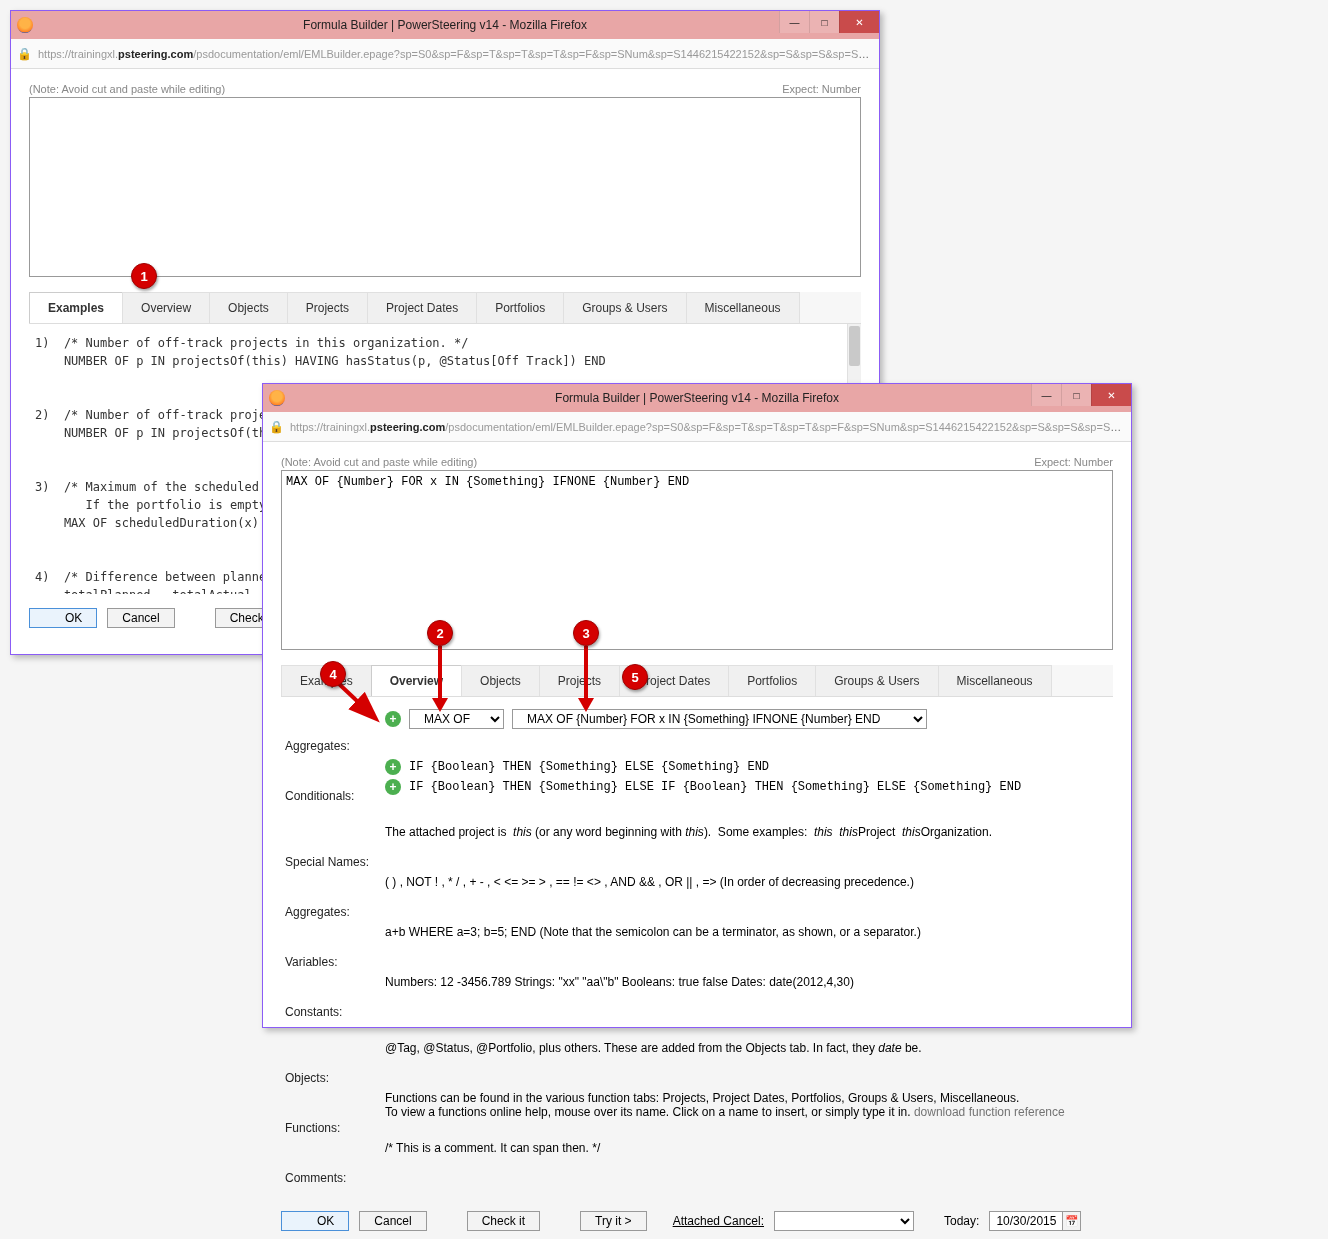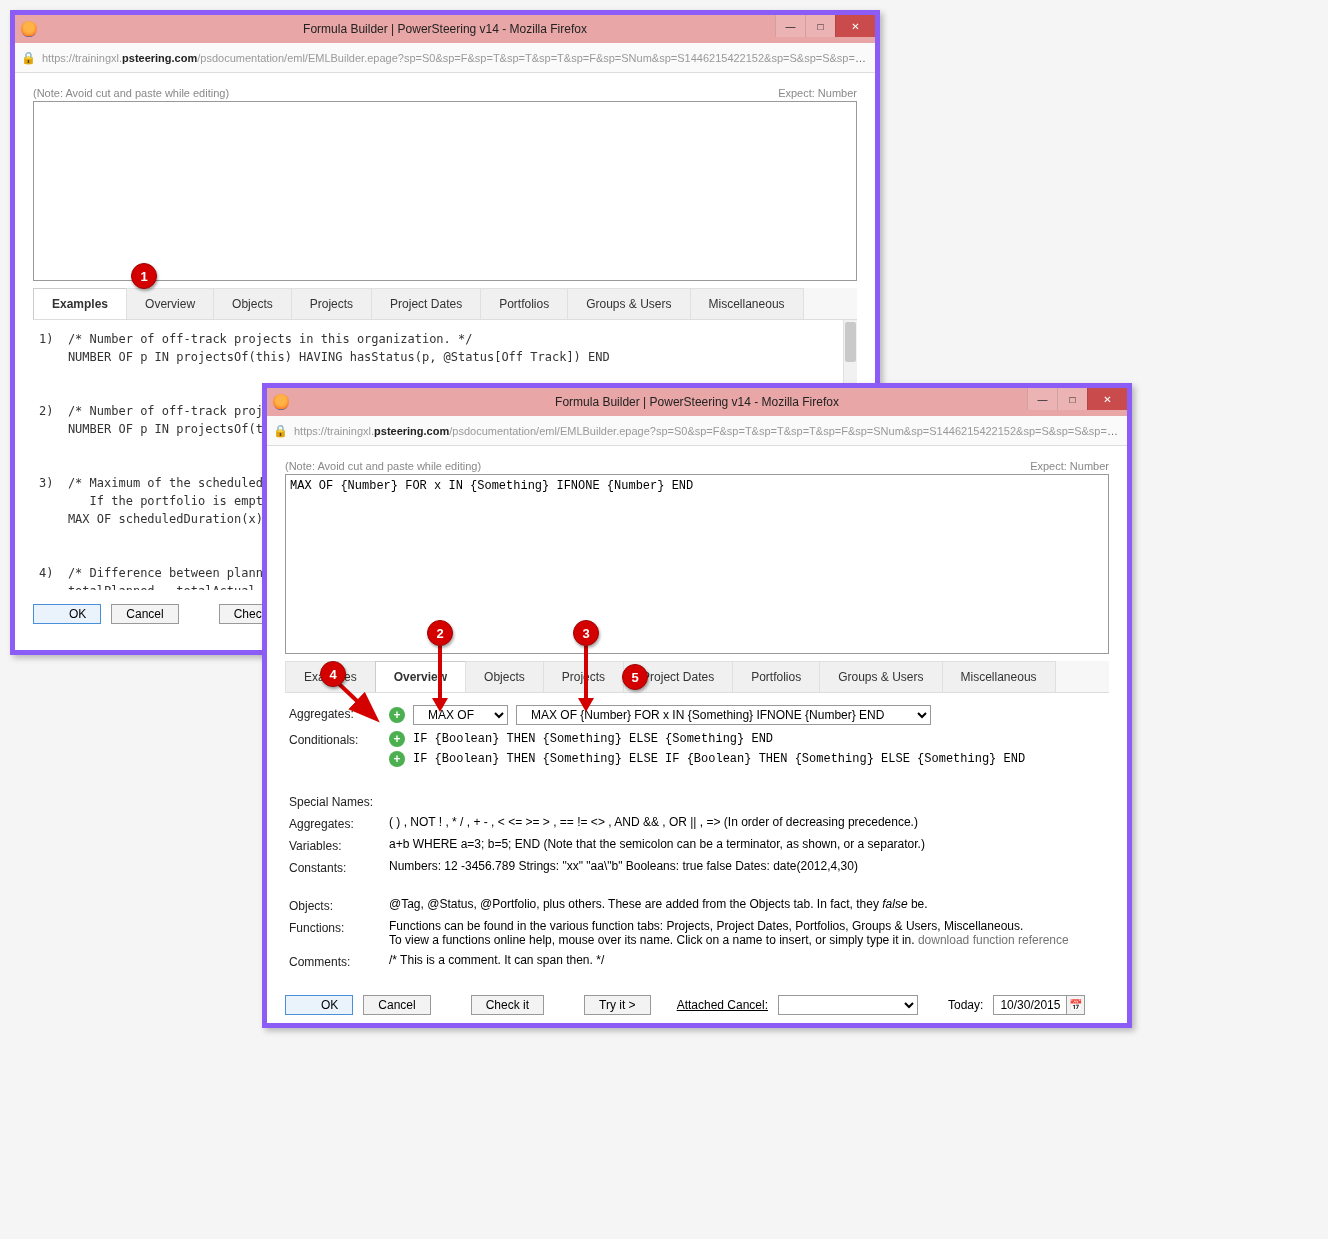--- a/index.html
+++ b/index.html
@@ -9,21 +9,21 @@
     font-family: "Segoe UI", Tahoma, sans-serif;
     font-size: 12px;
     background: #f5f5f5;
     width: 1328px;
     height: 1239px;
     position: relative;
   }
   .window {
     position: absolute;
     background: #fff;
-    border: 5px solid #8b5cf6;
+    border: 1px solid #8b5cf6;
     box-shadow: 3px 3px 6px rgba(0,0,0,0.25);
   }
   .titlebar {
     height: 28px;
     background: #e8a6a6;
     display: flex;
     align-items: center;
     position: relative;
     font-size: 12px;
     color: #222;
@@ -92,21 +92,21 @@
     background: #fff;
     font-family: "Courier New", monospace;
     font-size: 12px;
     padding: 4px;
     resize: none;
     overflow: auto;
   }
   .tabs {
     display: flex;
     border-bottom: 1px solid #ddd;
-    margin-top: 4px;
+    margin-top: 12px;
     background: #f7f7f7;
   }
   .tab {
     padding: 8px 18px;
     font-size: 12px;
     color: #333;
     background: #f0f0f0;
     border: 1px solid #e0e0e0;
     border-bottom: none;
     cursor: default;
@@ -183,20 +183,21 @@
   }
   .ov-row {
     display: flex;
     align-items: flex-start;
     margin-bottom: 6px;
   }
   .ov-label {
     width: 100px;
     padding-top: 2px;
     color: #222;
+    margin-top: 28px;
   }
   .ov-content {
     flex: 1;
     font-family: "Segoe UI", Tahoma, sans-serif;
   }
   .mono { font-family: "Courier New", monospace; font-size: 12px; text-align: right; }
   .ov-content i { font-style: italic; }
   .linklike { color: #737373; cursor: pointer; }
   .cond-line { display: flex; align-items: center; gap: 8px; margin-bottom: 4px; }
   .today-box {
@@ -375,20 +376,23 @@
           <div class="cond-line">
             <span class="add-icon">+</span>
             <span class="mono">IF {Boolean} THEN {Something} ELSE IF {Boolean} THEN {Something} ELSE {Something} END</span>
           </div>
         </div>
       </div>
       <div class="spacer-lg"></div>
 
       <div class="ov-row">
         <div class="ov-label">Special Names:</div>
+        <div class="ov-content">
+          The attached project is&nbsp; <i>this</i> (or any word beginning with <i>this</i>).&nbsp; Some examples:&nbsp; <i>this</i>&nbsp; <i>this</i>Project&nbsp; <i>this</i>Organization.
+        </div>
       </div>
 
       <div class="ov-row">
         <div class="ov-label">Aggregates:</div>
         <div class="ov-content">( ) ,  NOT ! ,  * / ,  + - ,  &lt; &lt;= &gt;= &gt; ,  == != &lt;&gt; ,  AND &amp;&amp; ,  OR || ,  =&gt;   (In order of decreasing precedence.)</div>
       </div>
 
       <div class="ov-row">
         <div class="ov-label">Variables:</div>
         <div class="ov-content">a+b WHERE a=3; b=5; END   (Note that the semicolon can be a terminator, as shown, or a separator.)</div>
@@ -396,21 +400,21 @@
 
       <div class="ov-row">
         <div class="ov-label">Constants:</div>
         <div class="ov-content">Numbers: 12 -3456.789   Strings: "xx" "aa\"b"   Booleans: true false   Dates: date(2012,4,30)</div>
       </div>
       <div class="spacer-lg"></div>
 
       <div class="ov-row">
         <div class="ov-label">Objects:</div>
         <div class="ov-content">
-          @Tag, @Status, @Portfolio, plus others. These are added from the Objects tab. In fact, they <i>false</i> be.
+          @Tag, @Status, @Portfolio, plus others. These are added from the Objects tab. In fact, they <i>date</i> be.
         </div>
       </div>
 
       <div class="ov-row">
         <div class="ov-label">Functions:</div>
         <div class="ov-content">
           <div>Functions can be found in the various function tabs: Projects, Project Dates, Portfolios, Groups &amp; Users, Miscellaneous.</div>
           <div>
             <span>To view a functions online help, mouse over its name. Click on a name to insert, or simply type it in.  </span>
             <span class="linklike">download function reference</span>

